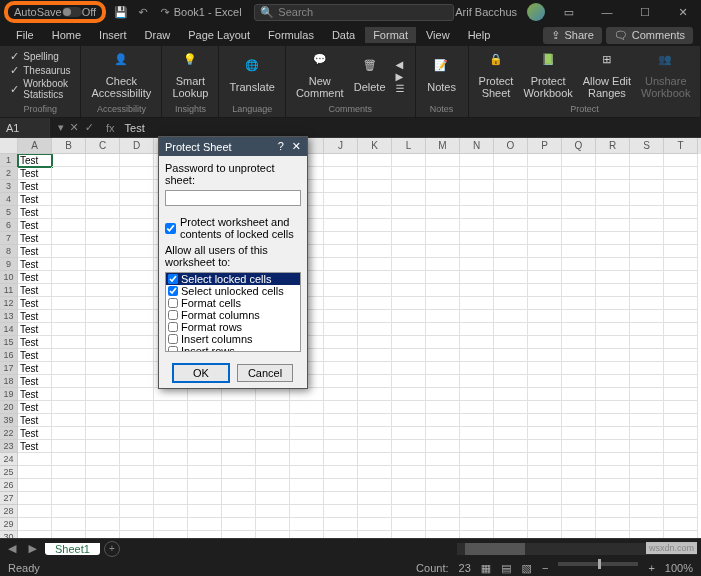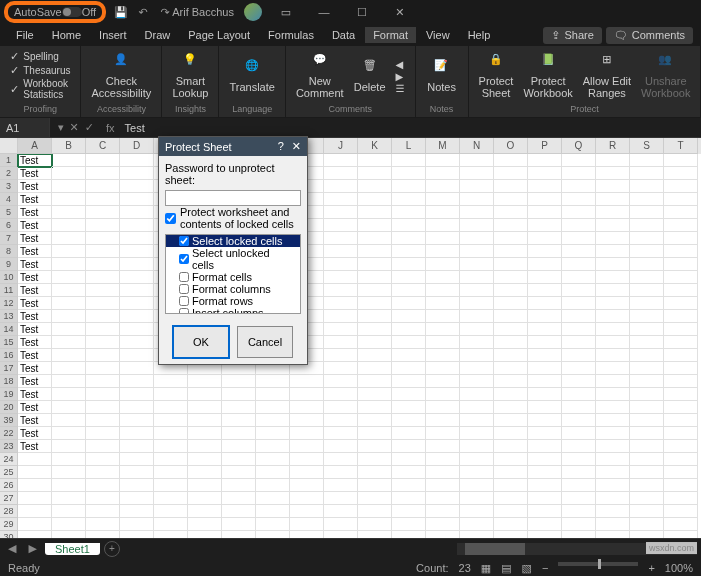--- a/index.html
+++ b/index.html
@@ -57,41 +57,48 @@
 
 .dialog{position:absolute;left:158px;top:136px;width:150px;background:#f0f0f0;border:1px solid #555;box-shadow:2px 2px 8px rgba(0,0,0,.5);color:#000}
 .dlgtitle{background:#3c4c5c;color:#fff;padding:3px 6px;font-size:11px;display:flex;align-items:center}
 .dlgtitle .dright{margin-left:auto;display:flex;gap:8px}
 .dlgbody{padding:6px;font-size:10px}
 .dlgrow{margin-bottom:4px}
 .pwinput{width:100%;border:1px solid #999;background:#fff;height:16px}
 .chk{display:flex;align-items:center;gap:4px;font-size:10px}
 .chk input{width:11px;height:11px}
 .permlist{border:1px solid #999;background:#fff;height:80px;overflow-y:scroll;margin-top:2px}
-.permitem{display:flex;align-items:center;gap:3px;padding:0 13px;font-size:10px;line-height:12px}
+.permitem{display:flex;align-items:center;gap:3px;padding:0 2px;font-size:10px;line-height:12px}
 .permitem.sel{background:#0a246a;color:#fff}
 .permitem input{width:10px;height:10px}
 .dlgbtns{display:flex;justify-content:center;gap:8px;padding:6px}
-.dlgbtn{width:56px;height:32px;border:1px solid #888;background:#e8e8e8;font-size:10px}
+.dlgbtn{width:56px;height:18px;border:1px solid #888;background:#e8e8e8;font-size:10px}
 .dlgbtn.primary{border:1px solid #0066cc;box-shadow:0 0 0 1px #0066cc}
 .watermark{position:absolute;right:4px;bottom:22px;font-size:9px;color:#888;background:rgba(255,255,255,.7);padding:1px 3px}
 </style>
 </head>
 <body>
 
 <div class="titlebar">
   <div class="left">
     <div class="autosave">
       <span>AutoSave</span>
       <span class="toggle"></span>
       <span>Off</span>
     </div>
     <span class="ticon">💾</span>
     <span class="ticon">↶</span>
     <span class="ticon">↷</span>
+  </div>
+  <div class="tcenter">
+    <span>Book1 - Excel</span>
+    <div class="searchbox">
+      <span>🔍</span>
+      <span style="color:#888">Search</span>
+    </div>
   </div>
   <div class="tright">
     <span>Arif Bacchus</span>
     <span class="avatar"></span>
     <span class="winbtn">▭</span>
     <span class="winbtn">—</span>
     <span class="winbtn">☐</span>
     <span class="winbtn">✕</span>
   </div>
 </div>
@@ -973,24 +980,25 @@
   <div class="dlgtitle">
     <span>Protect Sheet</span>
     <div class="dright">
       <span>?</span>
       <span>✕</span>
     </div>
   </div>
   <div class="dlgbody">
     <div class="dlgrow">Password to unprotect sheet:</div>
     <input class="pwinput" type="password" style="">
-    <div class="dlgrow chk" style="margin-top:0">
+    <div class="dlgrow chk" style="margin-top:10px">
       <input type="checkbox" checked="" style="">
       <span>Protect worksheet and contents of locked cells</span>
     </div>
+    <div class="dlgrow" style="margin-top:4px">Allow all users of this worksheet to:</div>
     <div class="permlist" id="permlist">
         <div class="permitem sel">
           <input type="checkbox" checked="" style="">
           <span>Select locked cells</span>
         </div>
         <div class="permitem">
           <input type="checkbox" checked="" style="">
           <span>Select unlocked cells</span>
         </div>
         <div class="permitem">

